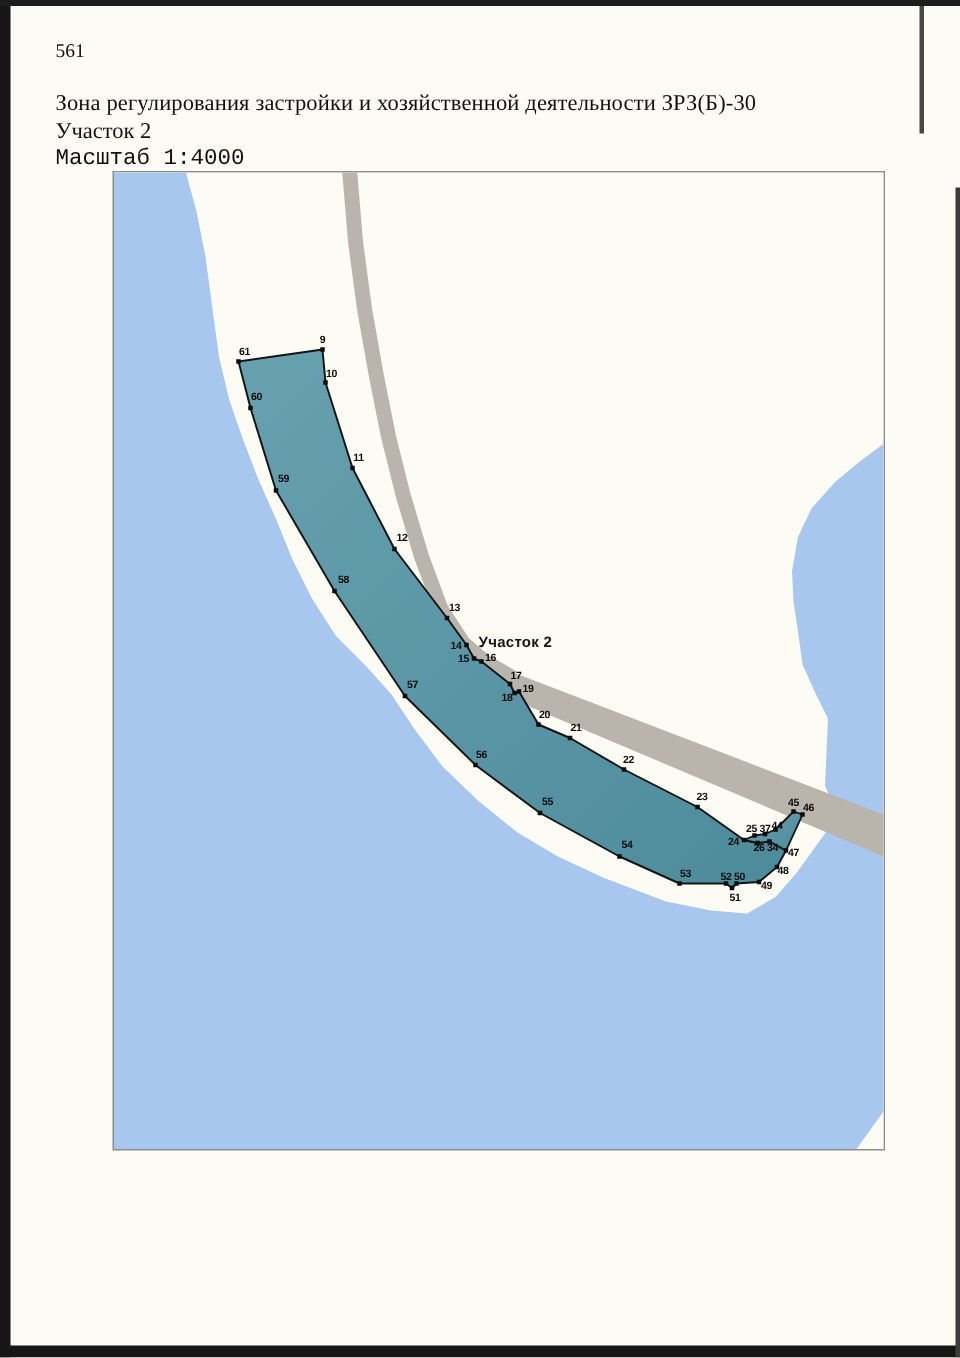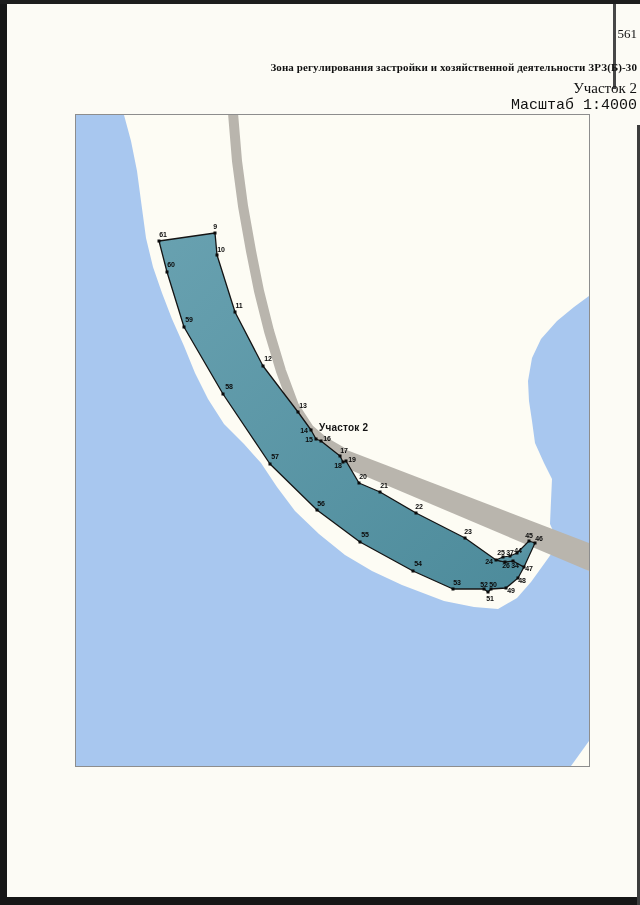--- a/index.html
+++ b/index.html
@@ -10,23 +10,23 @@
     color:#111;
   }
   
   .band{position:absolute;}
   .band-left{left:0;top:0;width:7px;height:905px;background:#161616;}
   .band-top{left:0;top:0;width:640px;height:4px;background:#1d1d1d;}
   .band-bottom{left:0;top:897px;width:640px;height:8px;background:#161616;}
   .band-right{left:637px;top:125px;width:3px;height:780px;background:#3c3c3c;}
   .tick-right{left:613px;top:4px;width:3px;height:85px;background:#474747;}
 
-  .centerline{position:absolute;left:37px;width:600px;text-align:right;white-space:nowrap;}
+  .centerline{position:absolute;left:37px;width:600px;text-align:left;white-space:nowrap;}
   .page-number{top:26px;font-size:13px;}
-  .doc-title{top:61px;font-size:11px;font-weight:bold;letter-spacing:0.1px;}
+  .doc-title{top:61px;font-size:15px;font-weight:normal;letter-spacing:0.1px;}
   .doc-subtitle{top:80px;font-size:15px;}
   .doc-scale{top:97px;font-size:15px;font-family:Liberation Mono, monospace;}
 
   .map-frame{
     position:absolute;left:75px;top:114px;width:513px;height:651px;
     border:1px solid #8d8d8d;box-sizing:content-box;background:#fdfcf4;
   }
   .map-frame svg{display:block;}
 
   .vlabel{

